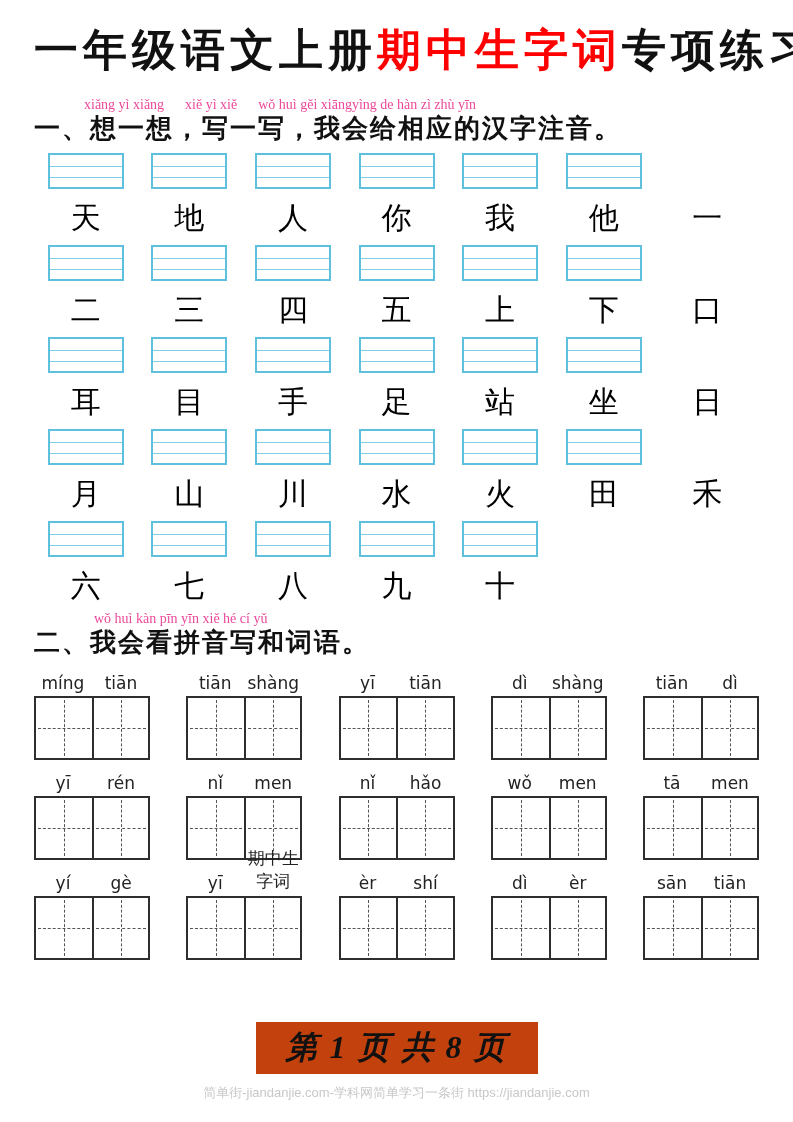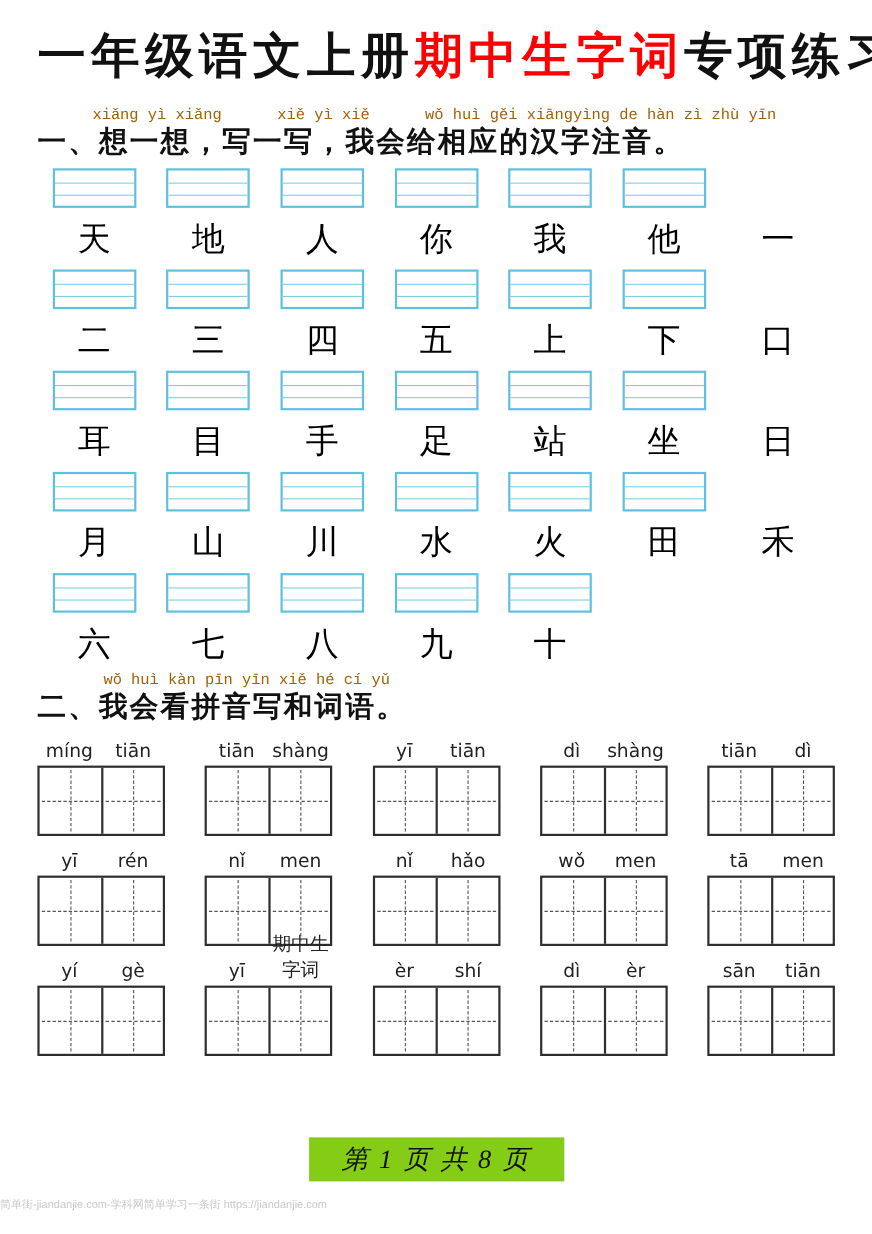--- a/index.html
+++ b/index.html
@@ -34,23 +34,23 @@
     font-weight:700;
     font-size:30px;
     letter-spacing:3px;
     white-space:nowrap;
   }
   .blue  { color:#0070c0; }
   .green { color:#00b050; }
 
   
   .pinyin-guide {
-    font-family:Liberation Mono, monospace;
+    font-family:Liberation Serif, serif;
     font-size:14px;
-    color:#a16207;
+    color:#ec4899;
     white-space:pre;
   }
   .guide1 { margin-top:20px; margin-left:50px; }
   .guide2 { margin-top:6px;  margin-left:60px; }
   .sec-title {
     font-family:"Liberation Serif", serif;
     font-weight:700;
     font-size:26px;
     letter-spacing:2px;
     line-height:1.25;
@@ -99,33 +99,33 @@
   }
   .cell::after {
     content:""; position:absolute; top:2px; bottom:2px; left:50%;
     border-left:1px dashed #555;
   }
 
   
   .footer { position:absolute; left:0; right:0; bottom:48px; text-align:center; }
   .footer-badge {
     display:inline-block;
-    background:#84cc16;
+    background:#c2410c;
     padding:4px 30px;
     font-family:"Liberation Serif", serif;
     font-style:italic;
-    font-weight:400;
-    font-size:24px;
+    font-weight:700;
+    font-size:32px;
     letter-spacing:2px;
     color:#111;
   }
   .watermark {
     position:absolute; left:0; right:0; bottom:20px;
-    text-align:left;
-    font-size:10px;
+    text-align:center;
+    font-size:13px;
     color:#c8c8c8;
     white-space:nowrap;
   }
 </style>
 </head>
 <body>
 
 <div class="page">
 
   <div class="title"><span>一年级语文上册</span><span class="red">期中生字词</span><span>专项练习</span></div>

